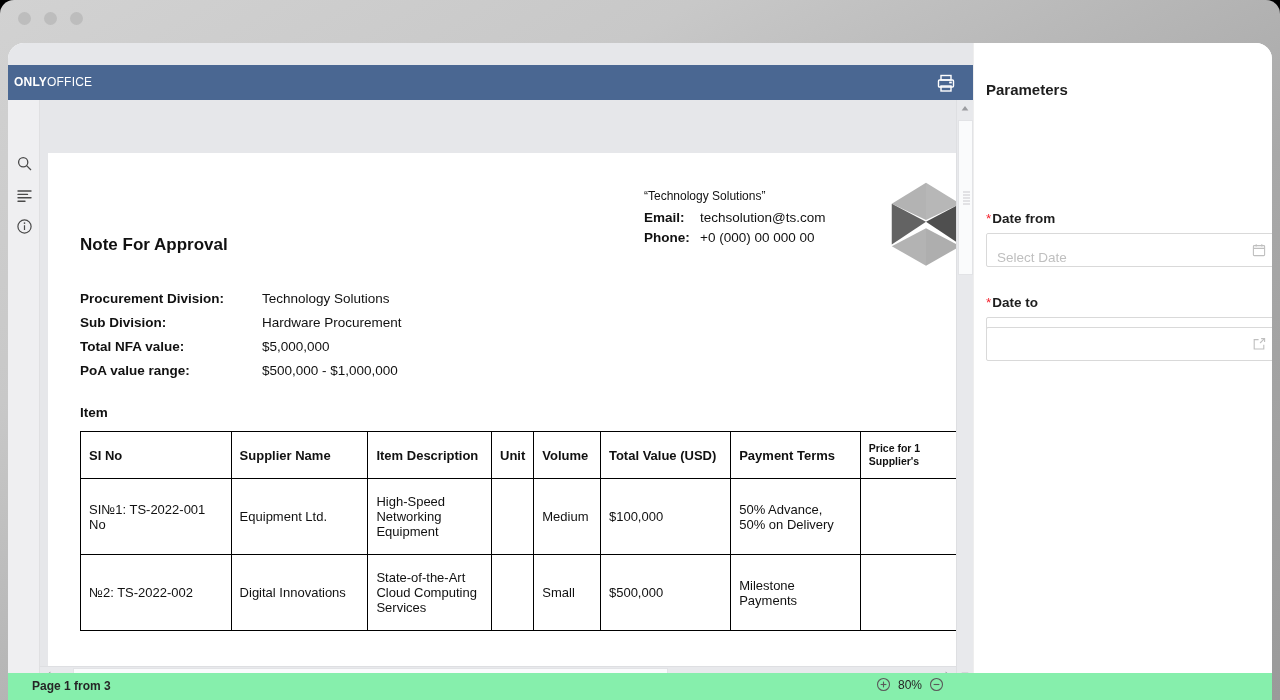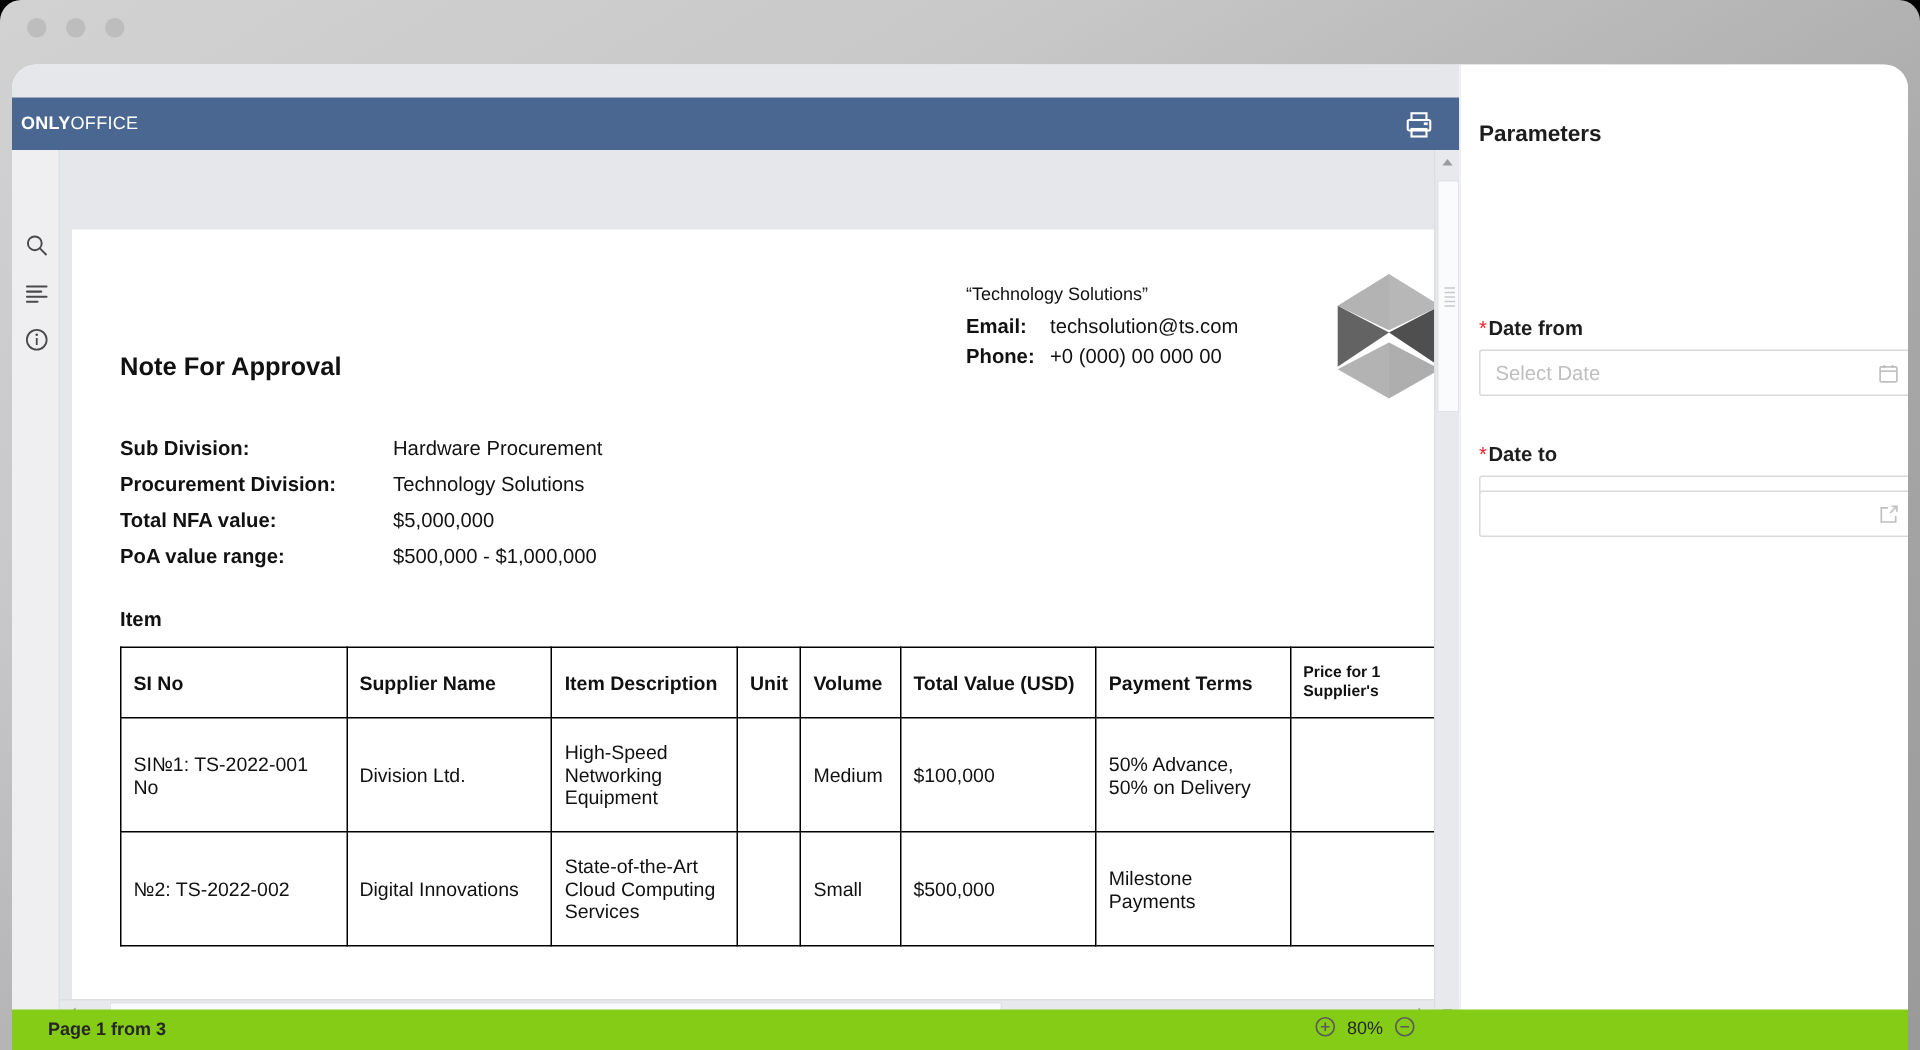--- a/index.html
+++ b/index.html
@@ -169,21 +169,21 @@
     width: 595px; height: 14px;
     background: #fafbfc; border: 1px solid #e2e3e6; cursor: pointer;
   }
   .grip-h { position: absolute; left: 50%; top: 3px; transform: translateX(-50%); }
   .grip-h i { display: inline-block; width: 1px; height: 7px; background: #c9cacd; margin: 0 1px; }
 
   
   #statusbar {
     position: absolute; left: 0; bottom: 0;
     width: 1264px; height: 27px;
-    background: #84cc16;
+    background: #86efac;
     font-size: 12px; color: #262626; text-align: center;
   }
   #page-count {
     position: absolute; left: 24px; top: 6px;
     font-weight: bold;
   }
   #zoom-group { position: absolute; left: 868px; top: 4px; display: flex; align-items: center; gap: 7px; }
   .zoom-btn { width: 15px; height: 15px; cursor: pointer; }
   #zoom-val { font-size: 12px; color: #262626; }
 
@@ -204,22 +204,22 @@
   .field.f3 { top: 284px; }
   .flabel {
     font-size: 13.5px; font-weight: bold; color: #1d1d1d;
     margin-bottom: 7px; white-space: nowrap;
   }
   .req { color: #f5222d; font-weight: normal; margin-right: 1px; }
   .ctl {
     position: relative;
     height: 31px; width: 290px;
     border: 1px solid #d9d9d9; border-radius: 2px;
-    background: #fff; display: flex; align-items: center;
-    padding: 4px 10px; cursor: text;
+    background: #fff; display: flex; align-items: flex-start;
+    padding: 16px 10px; cursor: text;
   }
   .ctl .ph { font-size: 13.5px; color: #bfbfbf; }
   .ctl .sfx {
     position: absolute; right: 9px; top: 50%; transform: translateY(-50%);
     width: 14px; height: 14px; cursor: pointer;
   }
 </style>
 </head>
 <body>
 
@@ -292,24 +292,24 @@
               <polygon points="92,28 92,78 50,50" fill="#4f4f4f"></polygon>
               <polygon points="8,80 50,58 50,104" fill="#b3b3b3"></polygon>
               <polygon points="92,80 50,104 50,58" fill="#aeaeae"></polygon>
             </svg>
           </div>
 
           <div id="nfa-title">Note For Approval</div>
 
           <div id="meta">
             <div class="meta-row">
+              <span class="mk">Procurement Division:</span><span class="mv">Technology Solutions</span>
+            </div>
+            <div class="meta-row">
               <span class="mk">Sub Division:</span><span class="mv">Hardware Procurement</span>
-            </div>
-            <div class="meta-row">
-              <span class="mk">Procurement Division:</span><span class="mv">Technology Solutions</span>
             </div>
             <div class="meta-row">
               <span class="mk">Total NFA value:</span><span class="mv">$5,000,000</span>
             </div>
             <div class="meta-row">
               <span class="mk">PoA value range:</span><span class="mv">$500,000 - $1,000,000</span>
             </div>
           </div>
 
           <div id="item-label">Item</div>
@@ -325,21 +325,21 @@
                   <th class="c4">Volume</th>
                   <th class="c5">Total Value (USD)</th>
                   <th class="c6">Payment Terms</th>
                   <th class="c7" style="white-space:pre-line">Price for 1
 Supplier's</th>
                 </tr>
               </thead>
               <tbody>
                 <tr>
                   <td class="c0">SI№1: TS-2022-001 No</td>
-                  <td class="c1">Division Ltd.</td>
+                  <td class="c1">Equipment Ltd.</td>
                   <td class="c2">High-Speed Networking Equipment</td>
                   <td class="c3"></td>
                   <td class="c4">Medium</td>
                   <td class="c5">$100,000</td>
                   <td class="c6">50% Advance, 50% on Delivery</td>
                   <td class="c7"></td>
                 </tr>
                 <tr>
                   <td class="c0">№2: TS-2022-002</td>
                   <td class="c1">Digital Innovations</td>

